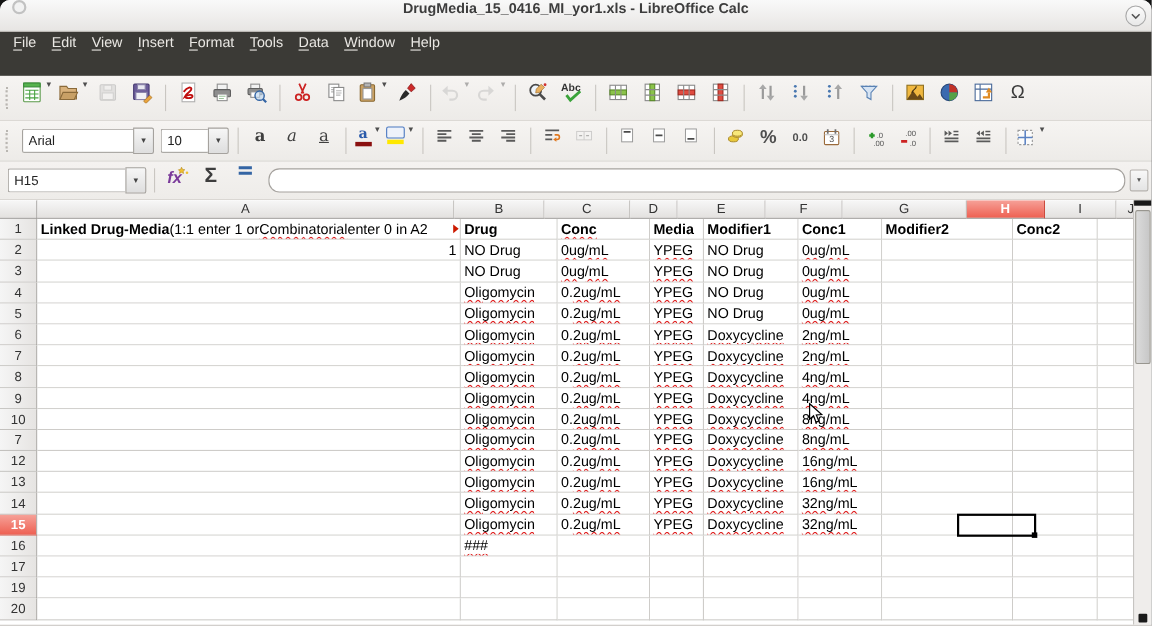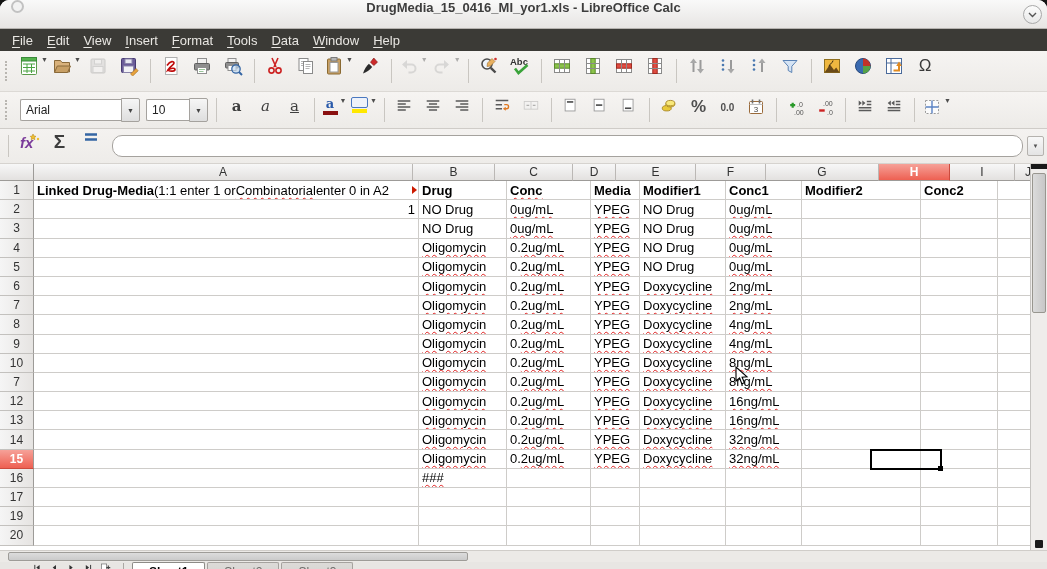--- a/index.html
+++ b/index.html
@@ -7,21 +7,21 @@
   .window{position:absolute;left:0;top:0;width:1047px;height:569px;border-radius:9px 9px 0 0;overflow:hidden;background:#fff;display:flex;flex-direction:column}
   .window>*{flex:0 0 auto}
 
   
   .titlebar{height:28px;background:linear-gradient(#f9f9f9,#e7e5e3);border-bottom:1px solid #b6b3af;position:relative;display:flex;align-items:flex-start}
   .title{position:absolute;left:0;right:0;text-align:center;font-size:13px;font-weight:700;color:#3d3d3d}
   .win-circle{width:9px;height:9px;border:2px solid #c2c2c2;border-radius:50%;margin-left:11px;background:#f2f2f2}
   .win-menu-btn{position:absolute;right:5px;top:5px;width:17px;height:17px;border:1px solid #a8a8a8;border-radius:50%;background:linear-gradient(#fcfcfc,#e8e8e8);display:flex;align-items:center;justify-content:center}
 
   
-  .menubar{height:22px;background:#3b3a36;display:flex;align-items:center;padding-left:5px}
+  .menubar{height:40px;background:#3b3a36;display:flex;align-items:flex-start;padding-left:5px}
   .menu-item{color:#e9e7e3;font-size:13px;padding:2px 7px;cursor:default}
   .menu-item u{text-underline-offset:2px}
 
   
   .toolbar{background:linear-gradient(#f6f4f2,#edebe8);display:flex;align-items:center;padding-left:2px}
   #std-toolbar{height:40px;border-bottom:1px solid #dcd9d5}
   #fmt-toolbar{height:36px;border-bottom:1px solid #cfccc8}
   .grip{width:5px;height:20px;border-left:2px dotted #b9b6b1;margin:0 5px 0 3px}
   .tbtn{height:30px;min-width:27px;padding:0 2px;display:flex;align-items:flex-start;justify-content:center;border-radius:3px;position:relative}
   #fmt-toolbar .tbtn{height:26px;min-width:25px}
@@ -550,20 +550,26 @@
           <svg width="20" height="20" viewBox="0 0 20 20">
             <rect x="3.5" y="3.5" width="13" height="13" fill="#fbfbfb" stroke="#9a9a9a" stroke-dasharray="2 1.6"></rect>
             <path d="M10 3.5v13M3.5 10h13" stroke="#5a82c4" stroke-width="1.4"></path>
           </svg>
         </span>
         <span class="dd">▼</span>
       </div>
     </div>
 
   <div class="formulabar">
+    <div class="combo">
+      <input style="width: 96px;" value="H15">
+      <div class="cbtn">
+          <span>▼</span>
+        </div>
+    </div>
     <div class="fsep"></div>
     <div class="tbtn">
         <span class="icon">
           <svg width="22" height="22" viewBox="0 0 22 22">
             <text x="2" y="17" font-size="15" font-style="italic" font-weight="bold" fill="#7a3a9a">fx</text>
             <path d="M15 3l1 2 2 .3-1.5 1.4.4 2-1.9-1-1.8 1 .3-2L12.2 5.3l2-.3z" fill="#f0c030" stroke="#b08010" stroke-width=".5"></path>
             <circle cx="20" cy="8" r="1.2" fill="#f0c030"></circle>
           </svg>
         </span>
       </div>

